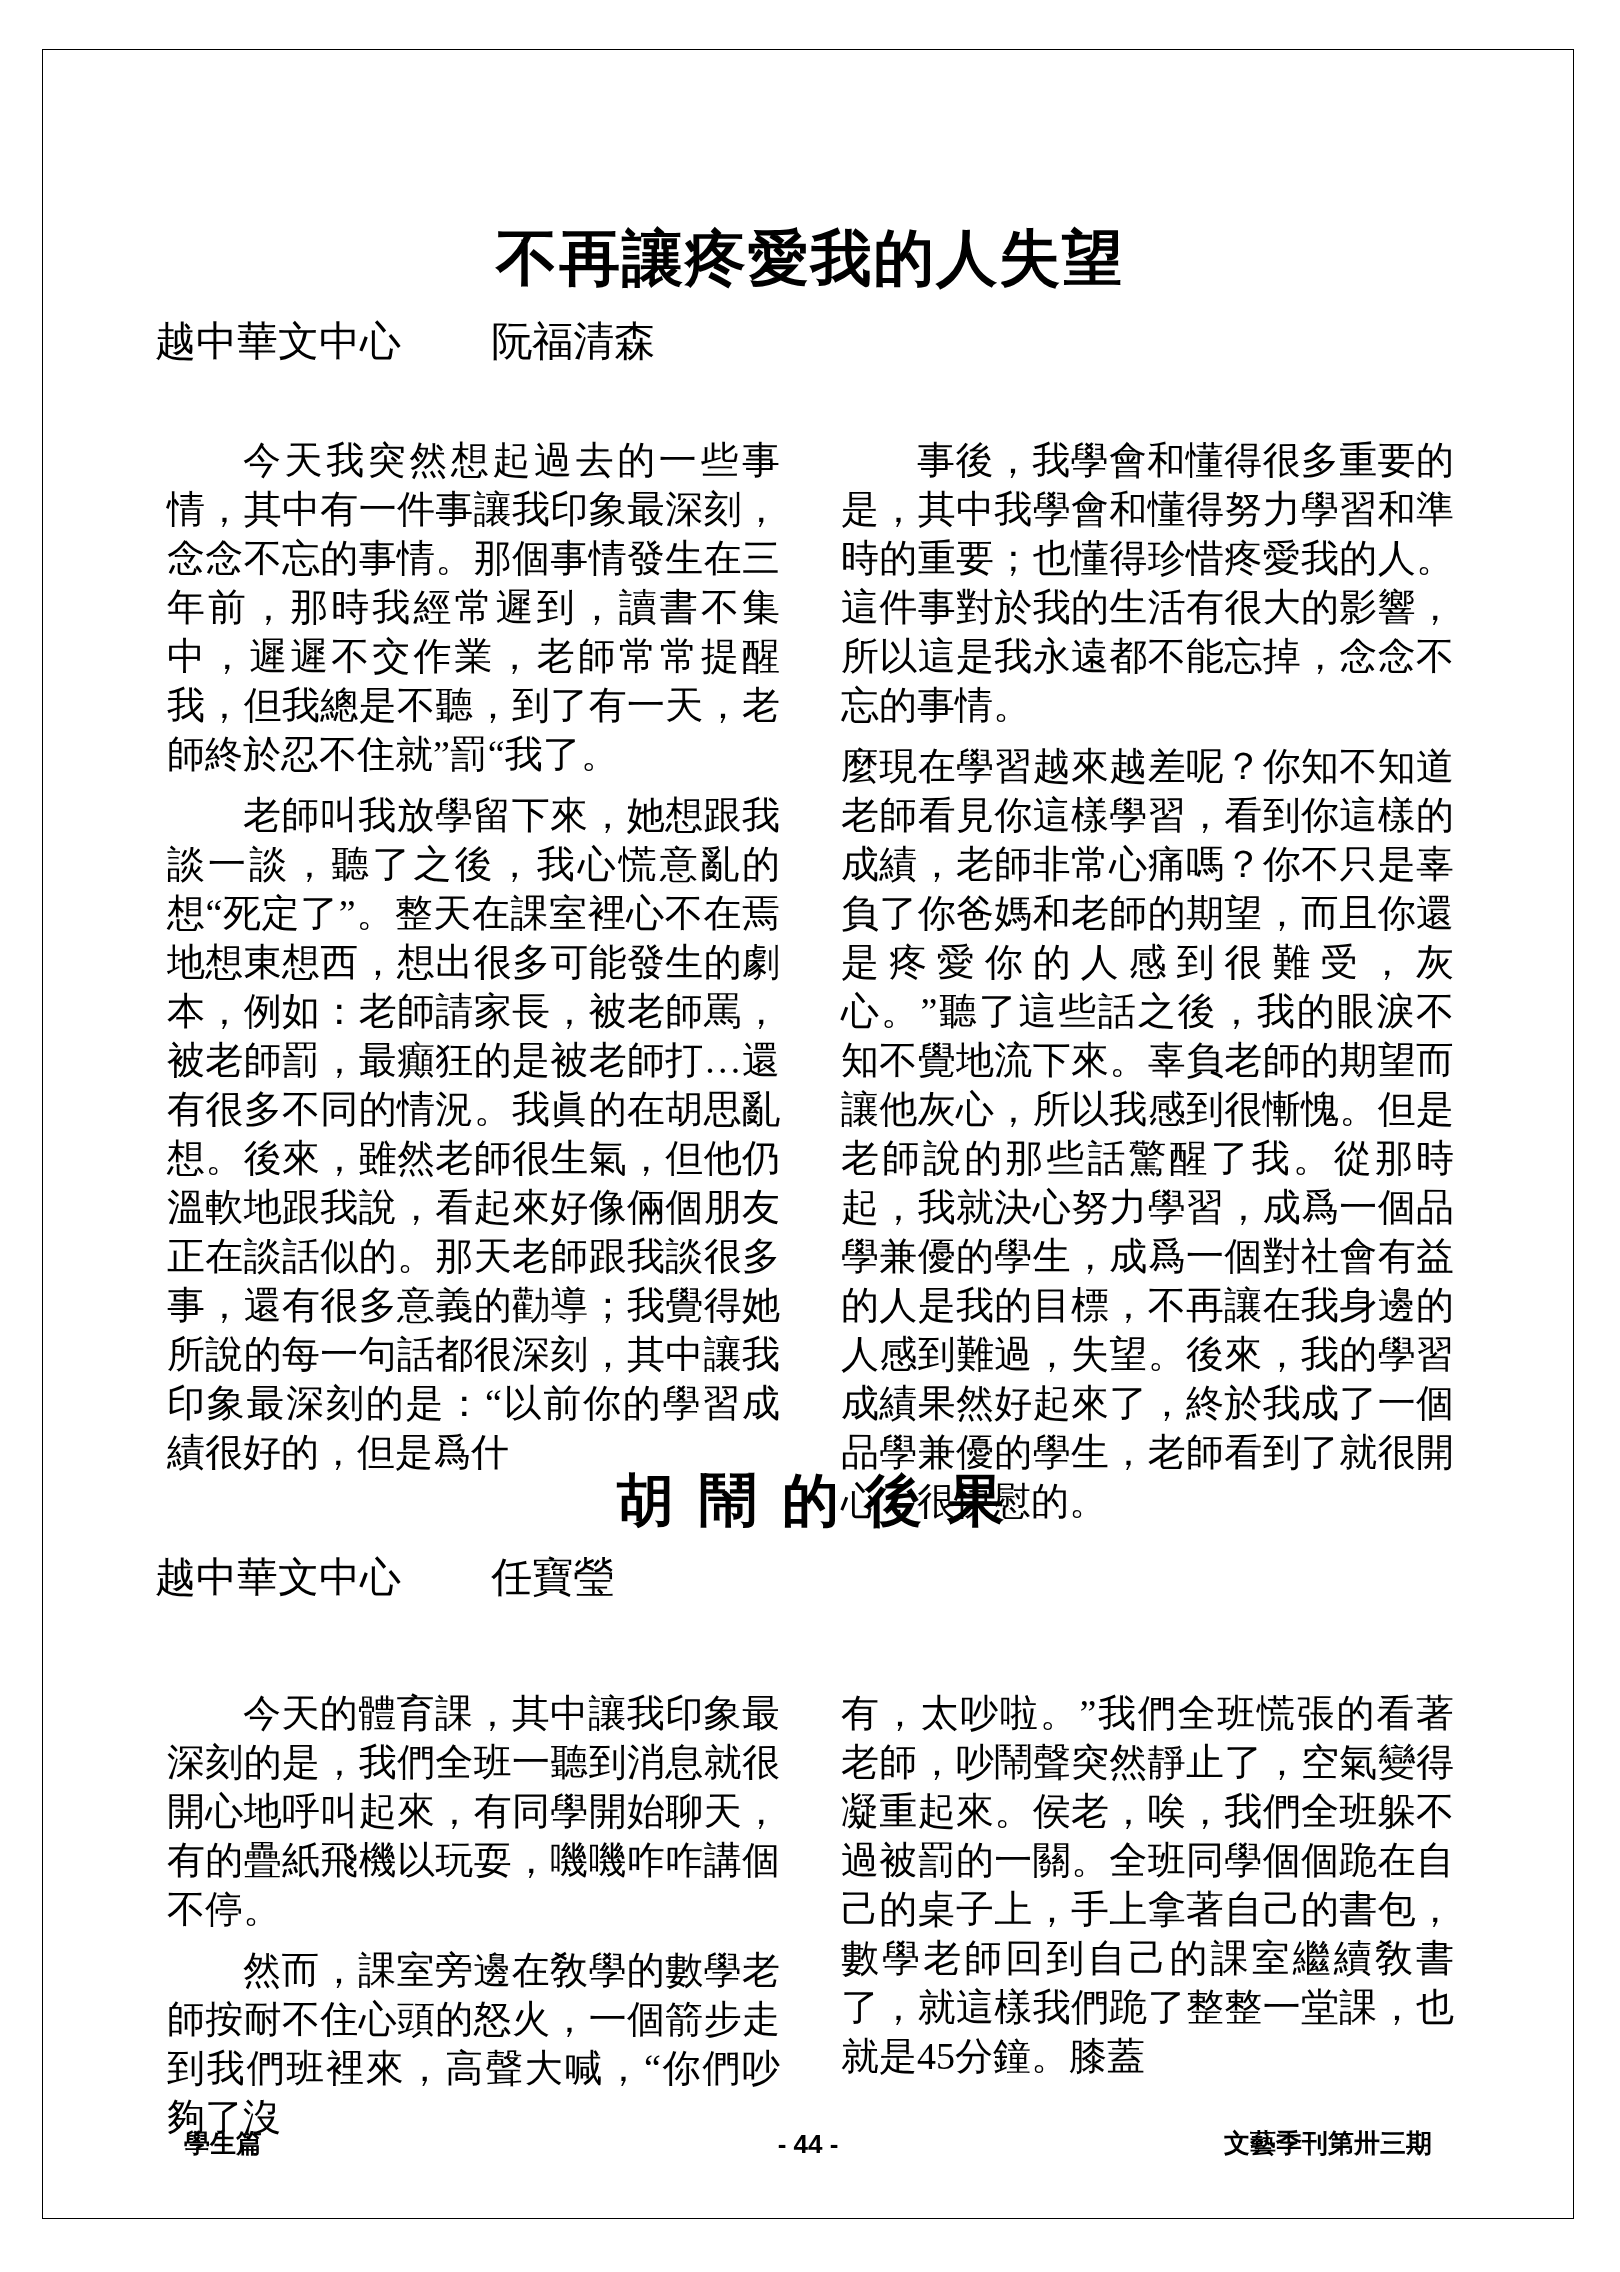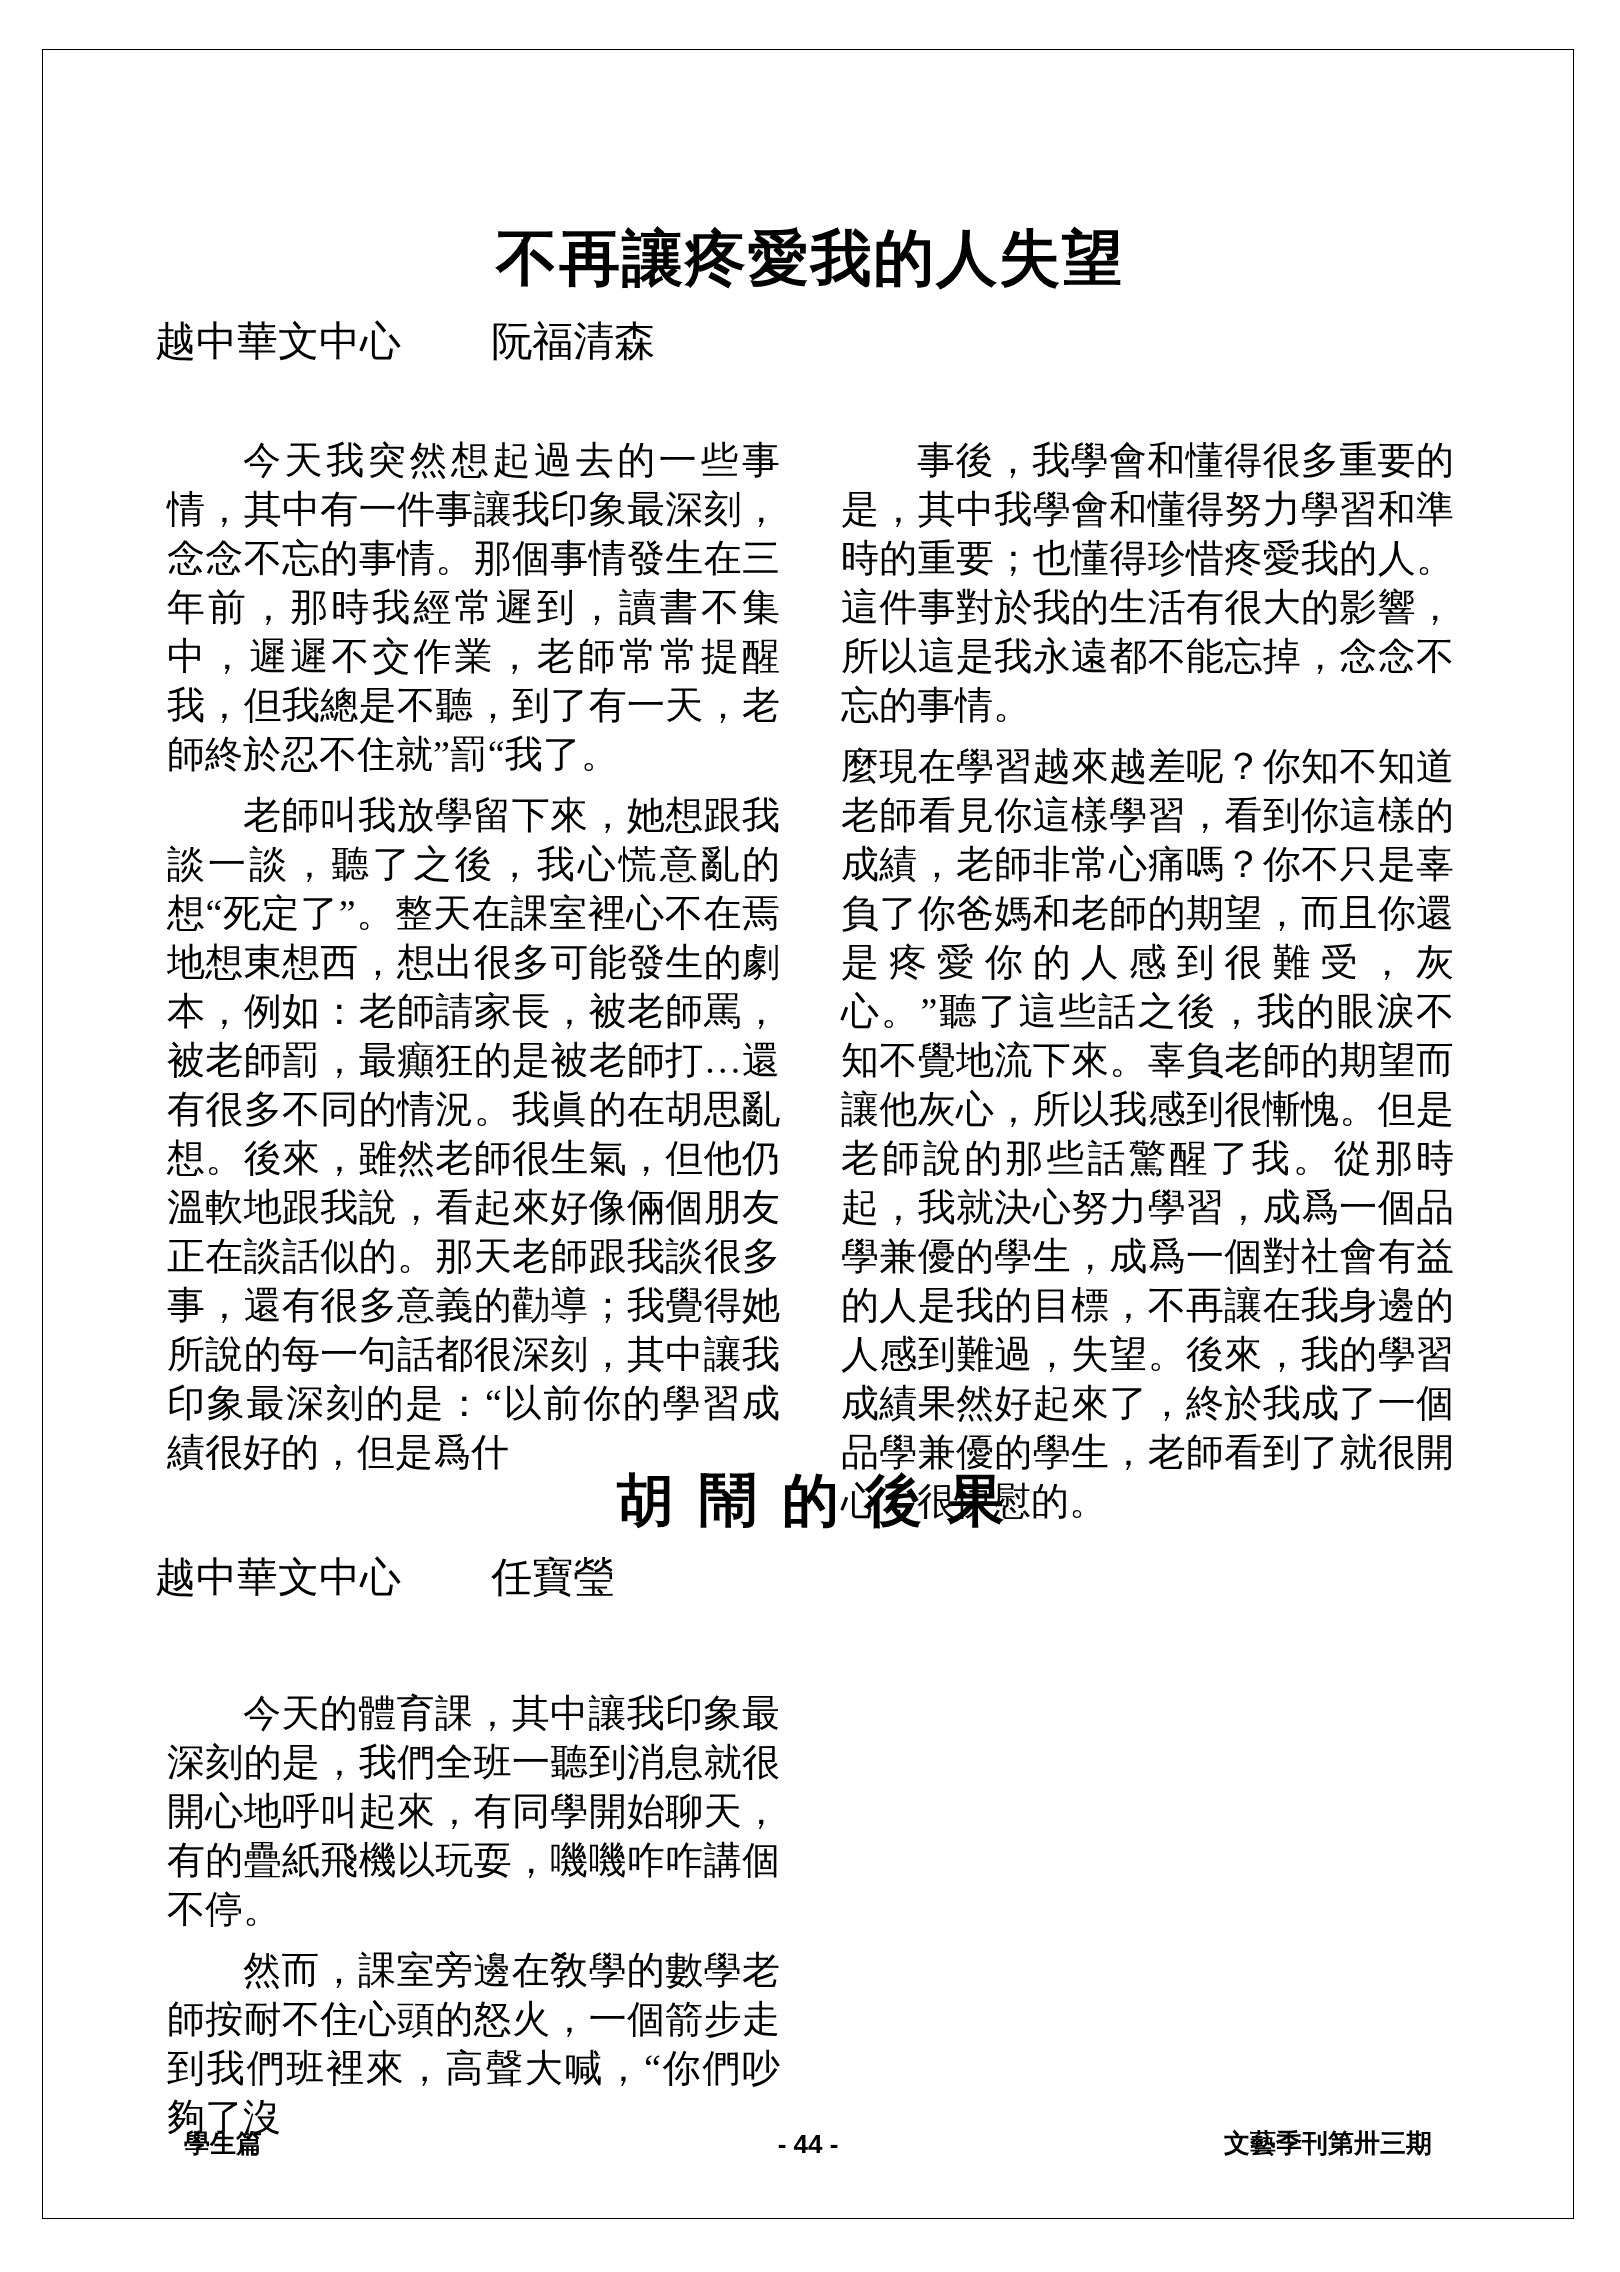--- a/index.html
+++ b/index.html
@@ -108,20 +108,23 @@
   <section class="essay essay-2">
     <h1 class="essay-title">胡鬧的後果</h1>
     <div class="byline">
       <span class="org">越中華文中心</span><span class="author">任寶瑩</span>
     </div>
     <div class="columns">
       <div class="col">
           <p class="para indent">今天的體育課，其中讓我印象最深刻的是，我們全班一聽到消息就很開心地呼叫起來，有同學開始聊天，有的疊紙飛機以玩耍，嘰嘰咋咋講個不停。</p>
           <p class="para indent">然而，課室旁邊在敎學的數學老師按耐不住心頭的怒火，一個箭步走到我們班裡來，高聲大喊，“你們吵夠了沒</p>
         </div>
+      <div class="col">
+          <p class="para">有，太吵啦。”我們全班慌張的看著老師，吵鬧聲突然靜止了，空氣變得凝重起來。侯老，唉，我們全班躲不過被罰的一關。全班同學個個跪在自己的桌子上，手上拿著自己的書包，數學老師回到自己的課室繼續敎書了，就這樣我們跪了整整一堂課，也就是45分鐘。膝蓋</p>
+        </div>
     </div>
   </section>
 
   <div class="footer">
     <span class="footer-left">學生篇</span>
     <span class="footer-center">- 44 -</span>
     <span class="footer-right">文藝季刊第卅三期</span>
   </div>
 
 </div>

